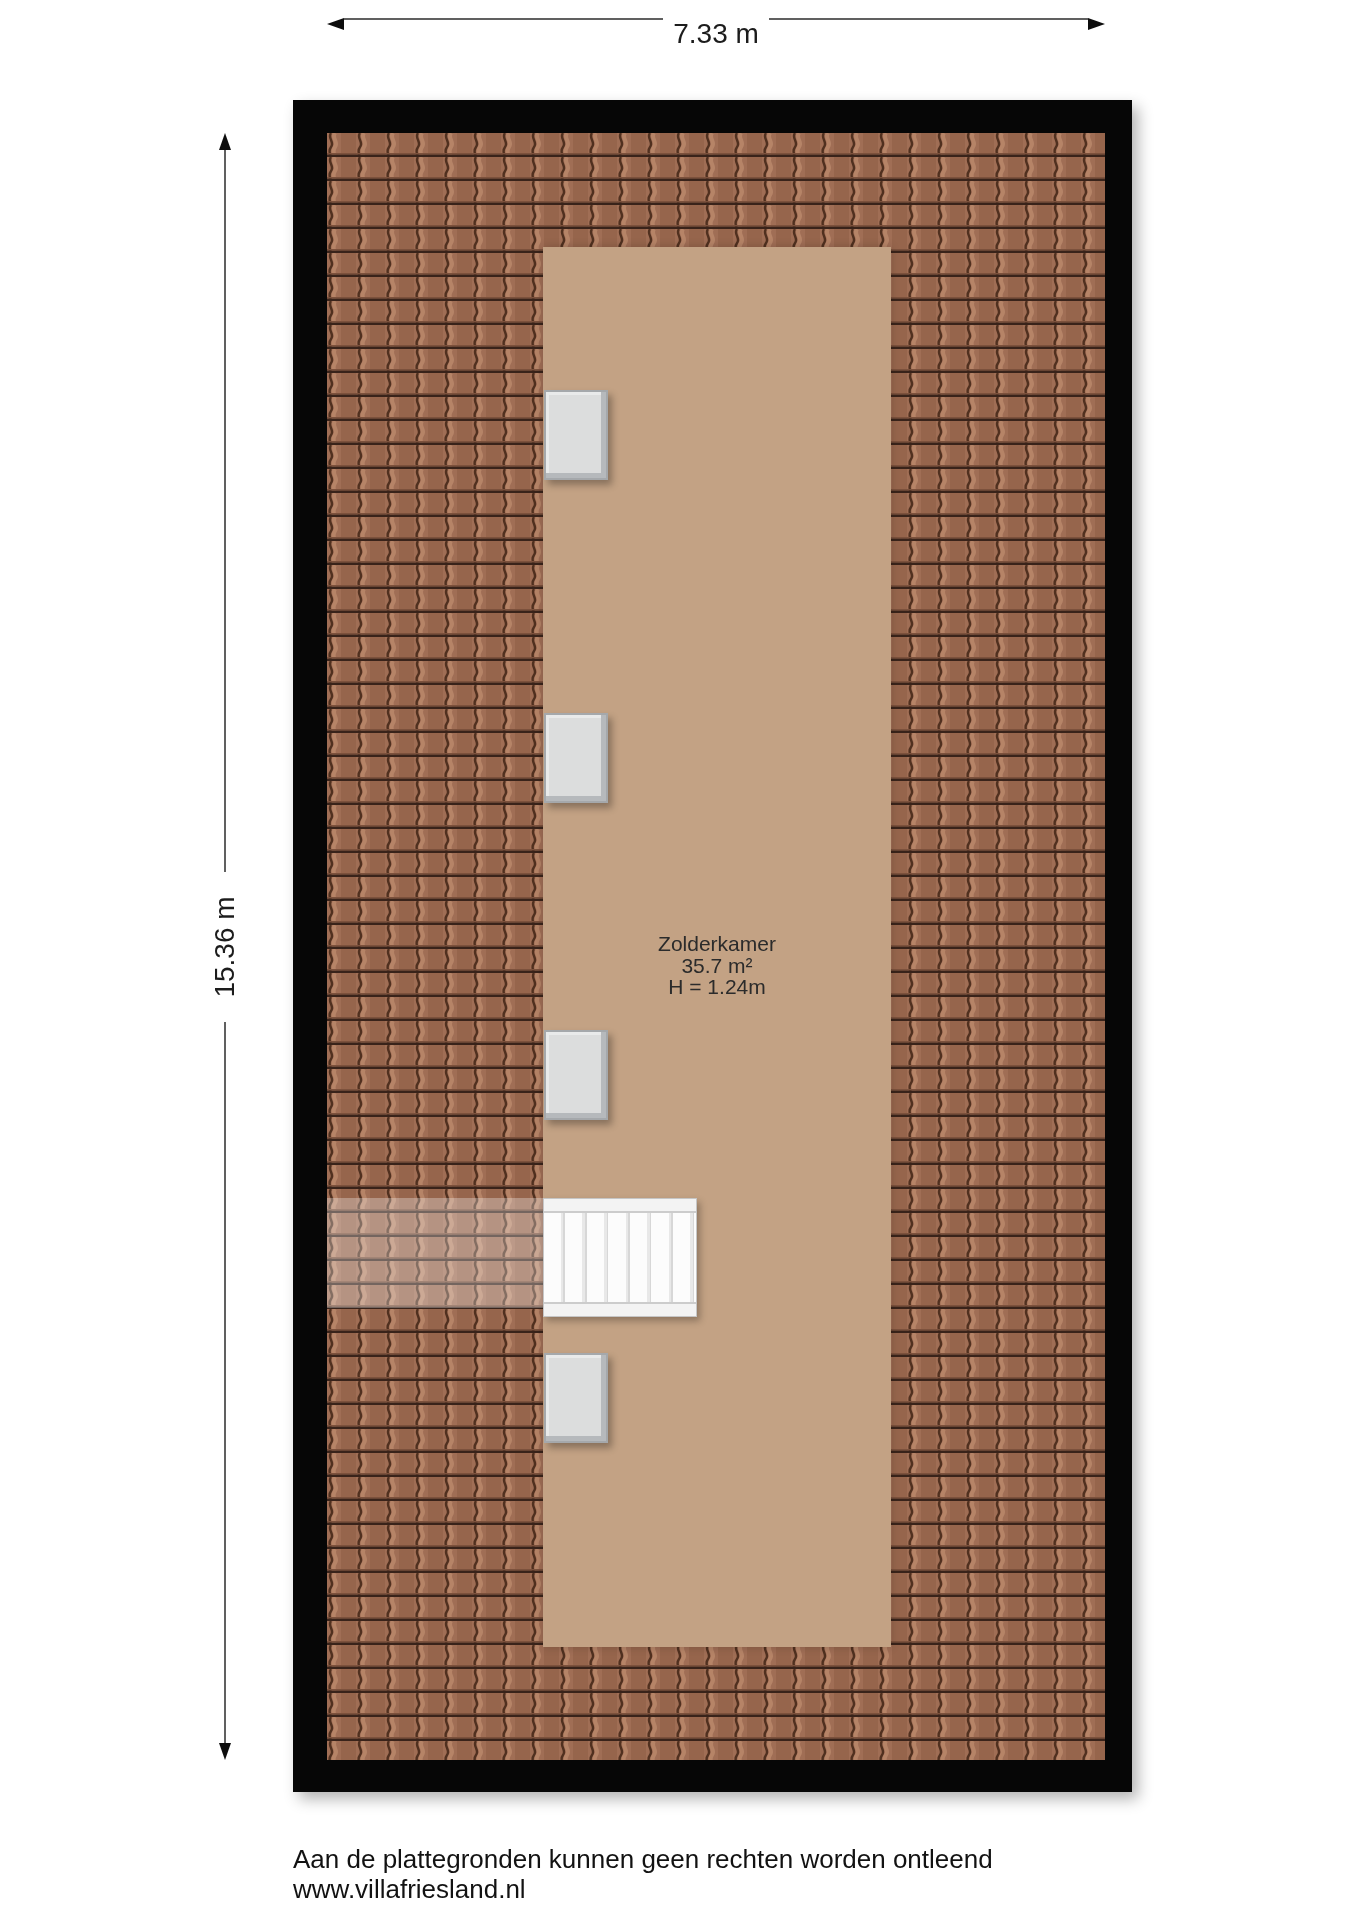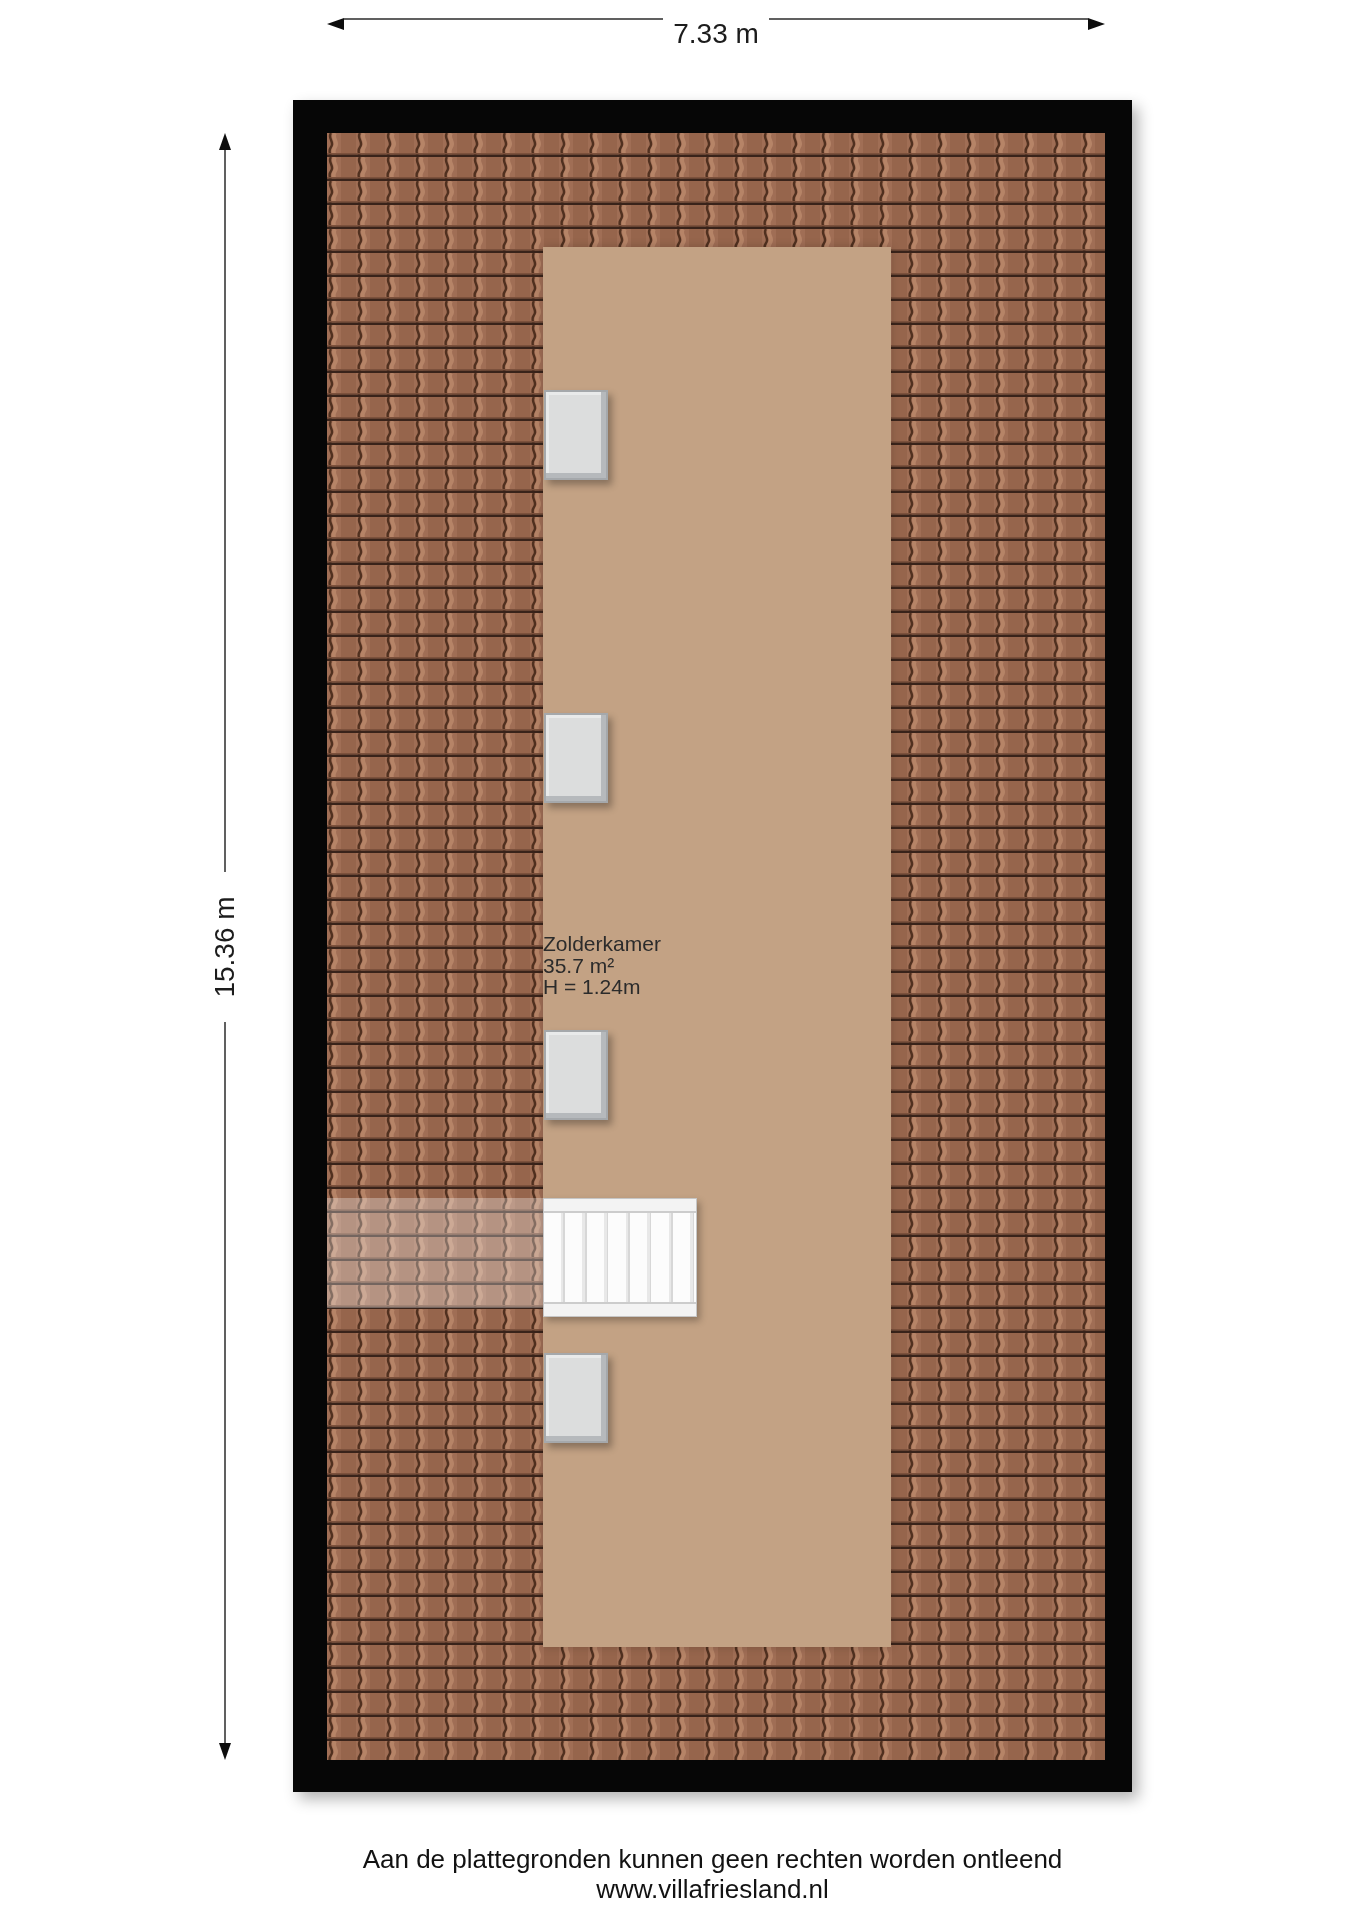--- a/index.html
+++ b/index.html
@@ -35,21 +35,21 @@
   }
   .roof { position:absolute; left:34px; top:33px; width:778px; height:1627px; }
   .roof svg { display:block; width:100%; height:100%; }
 
   .room {
     position:absolute; left:250px; top:147px; width:348px; height:1400px;
     background:#c3a284; box-shadow:0 0 9px rgba(0,0,0,0.18);
   }
   .room-label {
     position:absolute; left:250px; top:833px; width:348px;
-    text-align:left; font-size:21px; line-height:21.5px; color:#2b2b2b;
+    text-align:center; font-size:21px; line-height:21.5px; color:#2b2b2b;
   }
 
   .window {
     position:absolute; left:251px; width:60px; height:86px;
     background:#dcdddd; border:2px solid #a5a8ab;
     box-shadow: inset -5px -5px 0 #b6b9bc, inset 3px 3px 0 #e9eaea, 4px 5px 7px rgba(0,0,0,0.30);
   }
   .w1 { top:290px; } .w2 { top:613px; } .w3 { top:930px; } .w4 { top:1253px; }
 
   .stair-band {
@@ -69,21 +69,21 @@
     background:repeating-linear-gradient(to right, #fcfcfc 0px 17px, #e8e8e8 17px 19.5px, #d7d7d7 19.5px 21.5px);
   }
   .stairs-rail-bottom {
     position:absolute; left:0; bottom:0; right:0; height:12px;
     background:#f3f3f3; border-top:2px solid #cccccc;
   }
 
   
   .footer {
     position:absolute; left:293px; top:1844px; width:839px;
-    text-align:center; font-size:26px; line-height:30px; color:#121212;
+    text-align:left; font-size:26px; line-height:30px; color:#121212;
   }
 </style>
 </head>
 <body>
 
 <div class="canvas">
 
   <div class="dim-h">
     <div class="arrow-left"></div>
     <div class="dim-line"></div>

